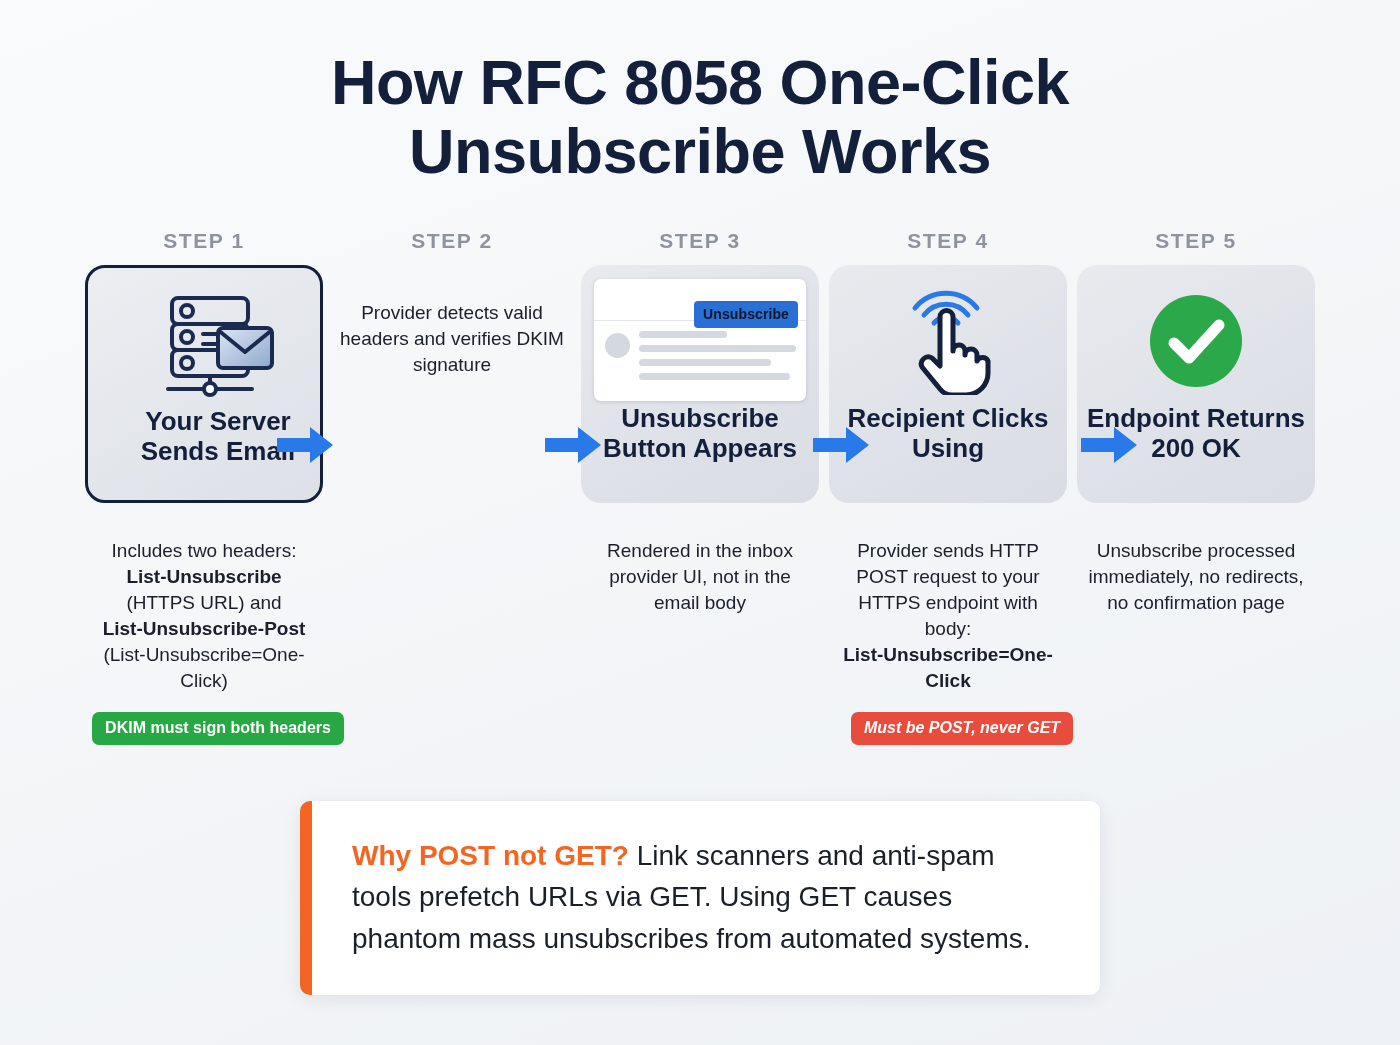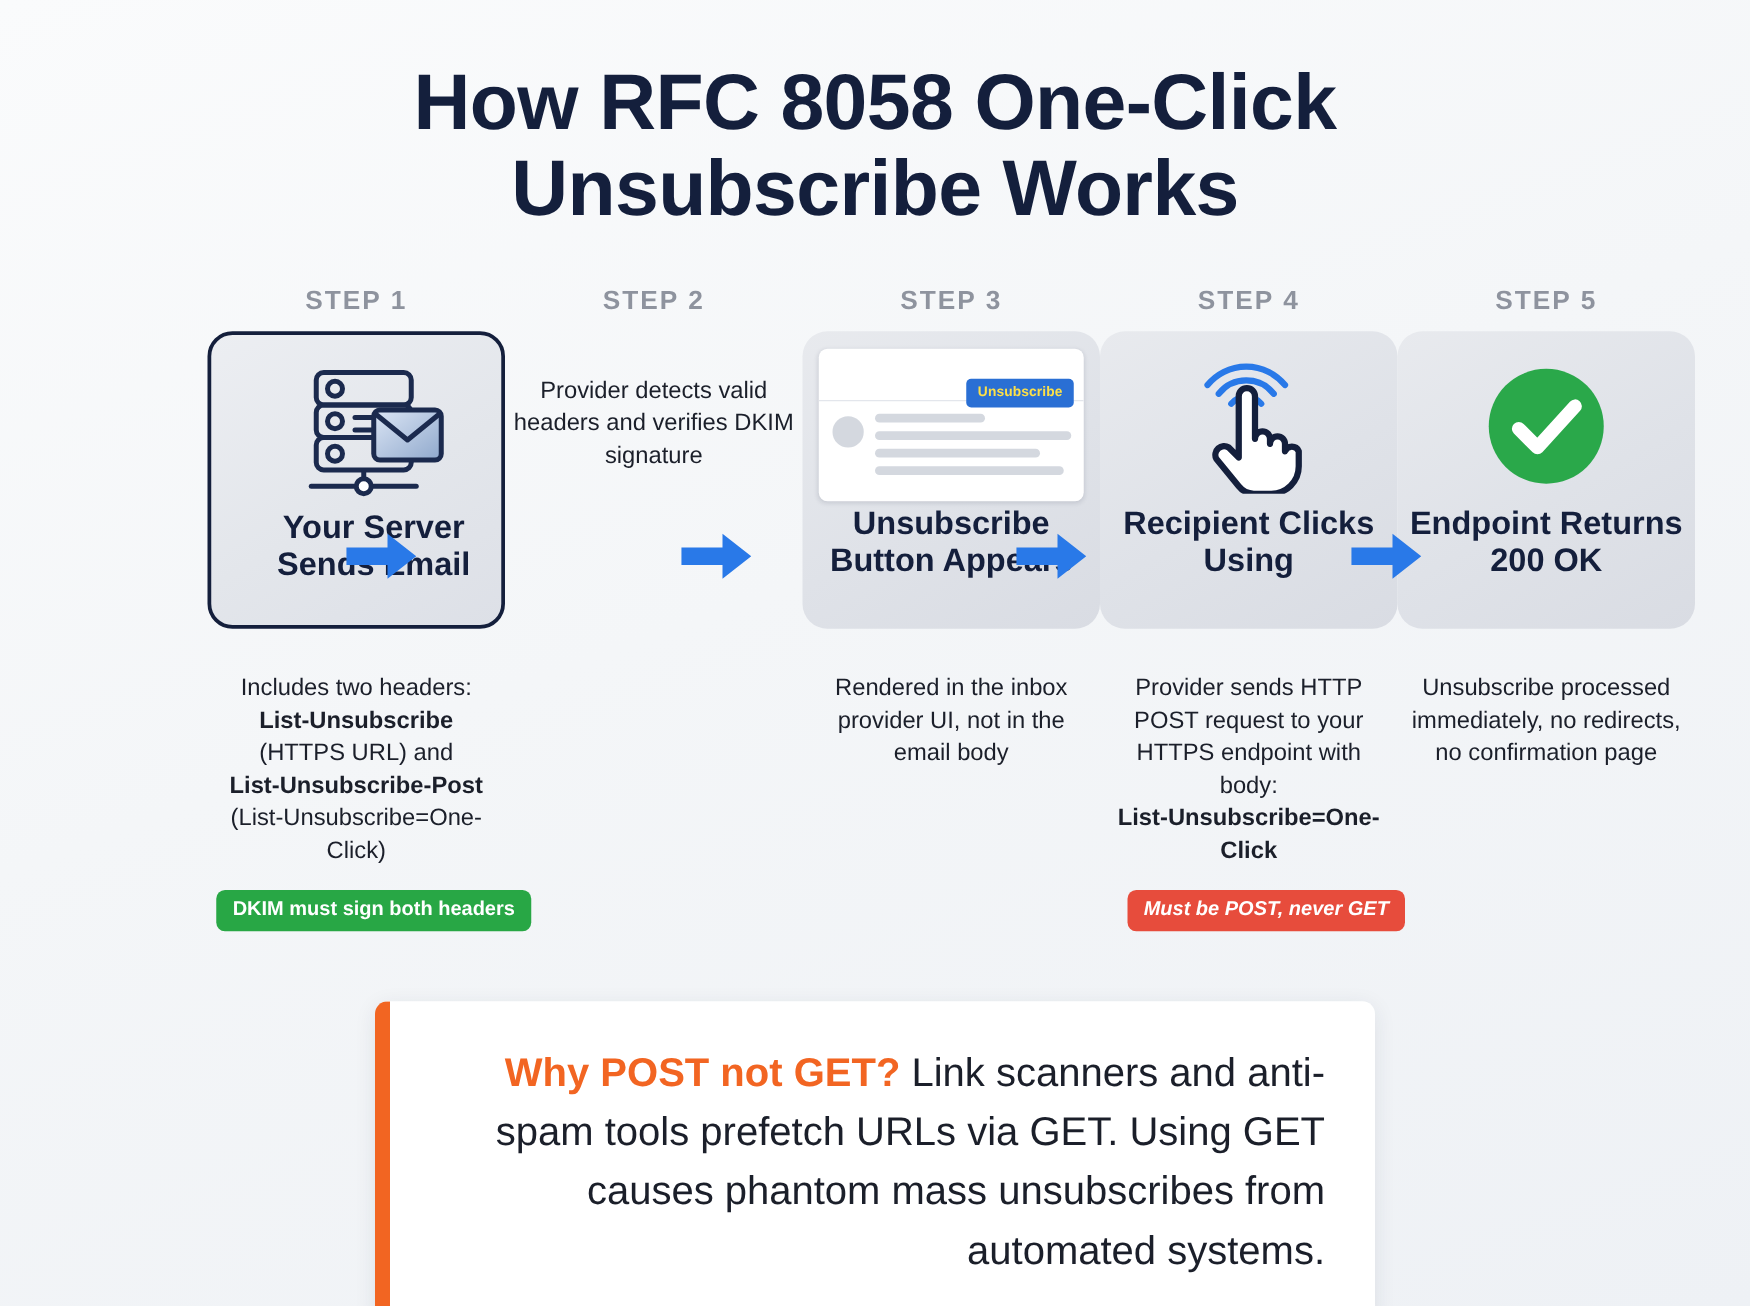--- a/index.html
+++ b/index.html
@@ -24,24 +24,25 @@
     letter-spacing: -0.5px;
     font-stretch: condensed;
     max-width: 820px;
     margin: 0 auto;
   }
 
   
   .steps {
     display: flex;
     align-items: flex-start;
-    justify-content: flex-end;
+    justify-content: center;
     padding: 0 44px;
     margin-top: 42px;
     position: relative;
+    gap: 10px;
   }
 
   .step-col {
     width: 238px;
     display: flex;
     flex-direction: column;
     align-items: center;
     position: relative;
   }
 
@@ -131,25 +132,24 @@
   }
   .callout {
     width: 800px;
     background: #ffffff;
     border-radius: 10px;
     border-left: 12px solid #f26522;
     padding: 34px 40px 36px;
     box-shadow: 0 4px 18px rgba(30,40,70,0.09);
   }
   .callout p {
-    font-size: 32px;
+    font-size: 28px;
     line-height: 1.48;
     color: #1b1f2a;
     font-stretch: condensed;
-    text-align: right;
   }
   .callout .lead {
     color: #f26522;
     font-weight: bold;
   }
 
   
   .mock {
     width: 212px;
     height: 122px;
@@ -162,22 +162,22 @@
   .mock-head {
     height: 42px;
     display: flex;
     align-items: center;
     justify-content: flex-end;
     padding-right: 8px;
     border-bottom: 1px solid #e3e6ec;
   }
   .mock-btn {
     background: #2a6fd4;
-    color: #fde047;
-    font-size: 11px;
+    color: #0f172a;
+    font-size: 14px;
     font-weight: bold;
     border-radius: 4px;
     padding: 5px 9px 6px;
     letter-spacing: 0.1px;
     margin-top: 31px;
   }
   .mock-body { display: flex; padding: 10px 10px 0 11px; }
   .mock-avatar {
     width: 25px; height: 25px; border-radius: 50%;
     background: #d4d8df; flex: 0 0 auto; margin-top: 2px;

